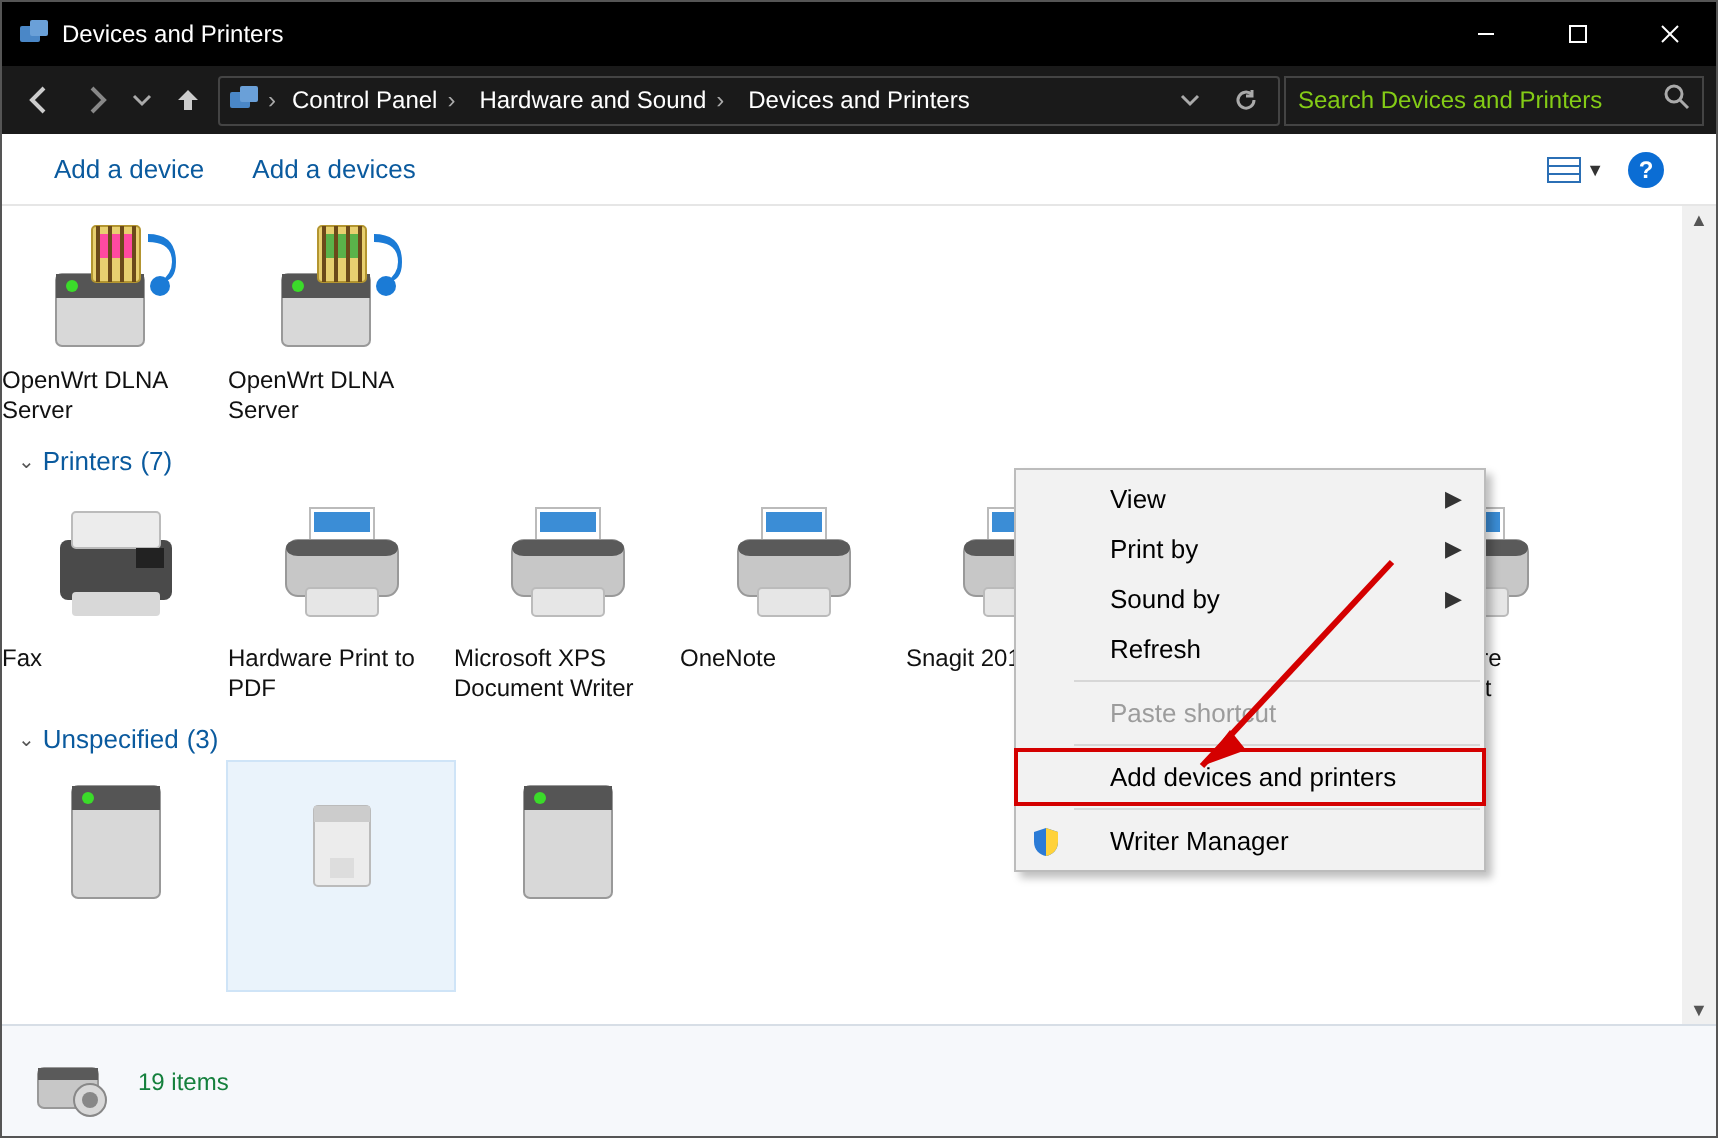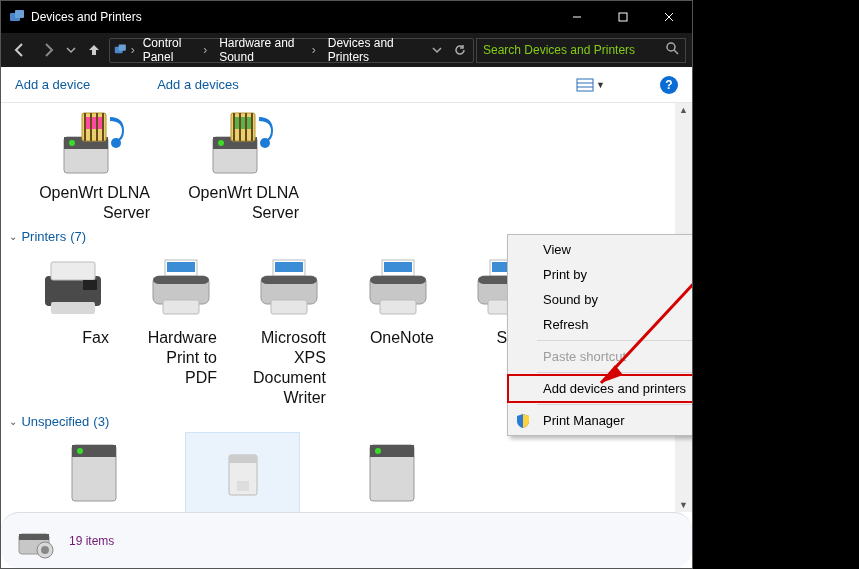--- a/index.html
+++ b/index.html
@@ -1,53 +1,53 @@
 <!DOCTYPE html>
 <html><head>
 <meta charset="utf-8">
 <style>
   * { box-sizing: border-box; margin: 0; padding: 0; font-family: "Segoe UI", Tahoma, sans-serif; }
   body { width: 859px; height: 569px; background: #000; position: relative; overflow: hidden; }
-  .window { width: 693px; height: 569px; border: 1px solid #555; background: #fff; display: flex; flex-direction: column; }
+  .window { width: 859px; height: 569px; border: 1px solid #555; background: #fff; display: flex; flex-direction: column; }
   .titlebar { height: 32px; background: #000; display: flex; align-items: center; color: #fff; font-size: 12px; padding-left: 8px; }
   .titlebar .title-icon { width:16px; height:16px; margin-right:6px; }
   .titlebar .spacer { flex: 1; }
   .winbtn { width: 46px; height: 32px; display: flex; align-items: center; justify-content: center; color: #fff; }
   .winbtn svg { width: 10px; height: 10px; }
   .addrbar { height: 34px; background: #1a1a1a; display: flex; align-items: center; padding: 0 6px; gap: 2px; }
   .navbtn { width:26px; height:26px; display:flex; align-items:center; justify-content:center; color:#ccc; }
   .addrbox { flex:1; display:flex; align-items:center; height:25px; border:1px solid #444; background:#1a1a1a; border-radius:2px; padding:0 4px; color:#fff; font-size:12px; gap:4px; }
   .addrbox .loc-icon { width:16px; height:16px; }
   .addrbox .crumb { display:flex; align-items:center; gap:1px; padding:0 4px; height:23px; }
   .addrbox .chev { color:#aaa; }
   .addr-ref, .addr-drop { width:24px; height:23px; display:flex; align-items:center; justify-content:center; color:#aaa; }
   .searchbox { width:210px; height:25px; border:1px solid #444; background:#1a1a1a; display:flex; align-items:center; padding:0 6px; color:#84cc16; font-size:12px; }
   .searchbox .si { margin-left:auto; color:#aaa; }
-  .toolbar { height:36px; background:#fff; display:flex; align-items:center; padding:0 14px; border-bottom:1px solid #e6e6e6; font-size:13px; color:#0a5a9e;gap:43px; }
+  .toolbar { height:36px; background:#fff; display:flex; align-items:center; padding:0 26px; border-bottom:1px solid #e6e6e6; font-size:13px; color:#0a5a9e; }
   .toolbar .tbtn { margin-right:24px; cursor:pointer; }
   .toolbar .rspacer { flex:1; }
   .toolbar .viewbtn { display:flex; align-items:center; gap:2px; color:#333; margin-right:12px; }
   .toolbar .helpbtn { width:18px; height:18px; border-radius:50%; background:#0b6dd4; color:#fff; font-size:12px; display:flex; align-items:center; justify-content:center; font-weight:bold; }
   .content { flex:1; background:#fff; overflow:auto; position:relative; }
   .group-header { display:flex; align-items:center; font-size:13px; color:#0a5a9e; padding:6px 8px 4px; gap:4px; }
   .group-header .tri { color:#555; font-size:10px; }
   .devices-row { display:flex; }
-  .device { width:113px; text-align:right; font-size:16px; color:#111; padding-top:4px;margin-left:36px; }
+  .device { width:113px; text-align:left; font-size:12px; color:#111; padding-top:4px; }
   .device .icon { width:72px; height:72px; margin:0 auto 4px; position:relative; }
   .label { line-height:1.25; min-height: 34px; }
   .printer-icon svg, .server-icon svg, .generic-icon svg { width:72px; height:72px; }
-  .statusbar { height:56px; background:#f6f8fb; border-top:1px solid #d7dee6; display:flex; align-items:center; padding:0 14px; font-size:12px; color:#701a75; gap:12px;border-radius:18px; }
+  .statusbar { height:56px; background:#f6f8fb; border-top:1px solid #d7dee6; display:flex; align-items:center; padding:0 14px; font-size:12px; color:#15803d; gap:12px; }
   .statusbar .thumb { width:42px; height:42px; }
   .scrolltrack { position:absolute; right:0; top:0; width:17px; bottom:0; background:#f0f0f0; }
   .scrollthumb { position:absolute; top:0; left:2px; width:13px; height:14px; display:flex; align-items:center; justify-content:center; color:#555; font-size:9px; }
   .scrollthumbdn { position:absolute; bottom:0; left:2px; width:13px; height:14px; display:flex; align-items:center; justify-content:center; color:#555; font-size:9px; }
 
   
   .ctxmenu { position:absolute; left:506px; top:131px; width:236px; background:#f2f2f2; border:1px solid #bcbcbc; box-shadow:3px 3px 4px rgba(0,0,0,.25); font-size:13px; color:#000; padding:2px 1px; }
-  .ctxitem { height:25px; display:flex; align-items:center; padding:0 26px 0 34px; position:relative; }
+  .ctxitem { height:25px; display:flex; align-items:center; padding:0 26px 0 46px; position:relative; }
   .ctxitem.disabled { color:#9c9c9c; }
   .ctxitem .arrow { position:absolute; right:10px; color:#333; font-size:11px; }
   .ctxsep { height:1px; background:#d7d7d7; margin:3px 1px 3px 28px; }
   .ctxitem.highlight { outline:2px solid #d40000; outline-offset:0; z-index:2; }
   .ctxitem .leadicon { position:absolute; left:6px; width:16px; height:16px; }
 
   
   .anno-arrow { position:absolute; left:570px; top:170px; pointer-events:none; }
 </style>
 </head>
@@ -334,21 +334,21 @@
       <div class="ctxsep"></div>
       <div class="ctxitem highlight">
           <span>Add devices and printers</span>
         </div>
       <div class="ctxsep"></div>
       <div class="ctxitem">
         <svg class="leadicon" viewBox="0 0 16 16">
             <path d="M8 1 L14 3 V8 C14 12 11 14.5 8 15 C5 14.5 2 12 2 8 V3 Z" fill="#2b7bd6"></path>
             <path d="M8 1 L14 3 V8 C14 12 11 14.5 8 15 V1 Z" fill="#ffd23a"></path>
           </svg>
-        <span>Print Manager</span>
+        <span>Writer Manager</span>
       </div>
     </div>
 
     <svg class="anno-arrow" width="150" height="140" viewBox="0 0 150 140">
       <line x1="125" y1="8" x2="30" y2="110" stroke="#d40000" stroke-width="3"></line>
       <polygon points="30,110 44,92 52,102" fill="#d40000"></polygon>
     </svg>
 
   </div>
 

